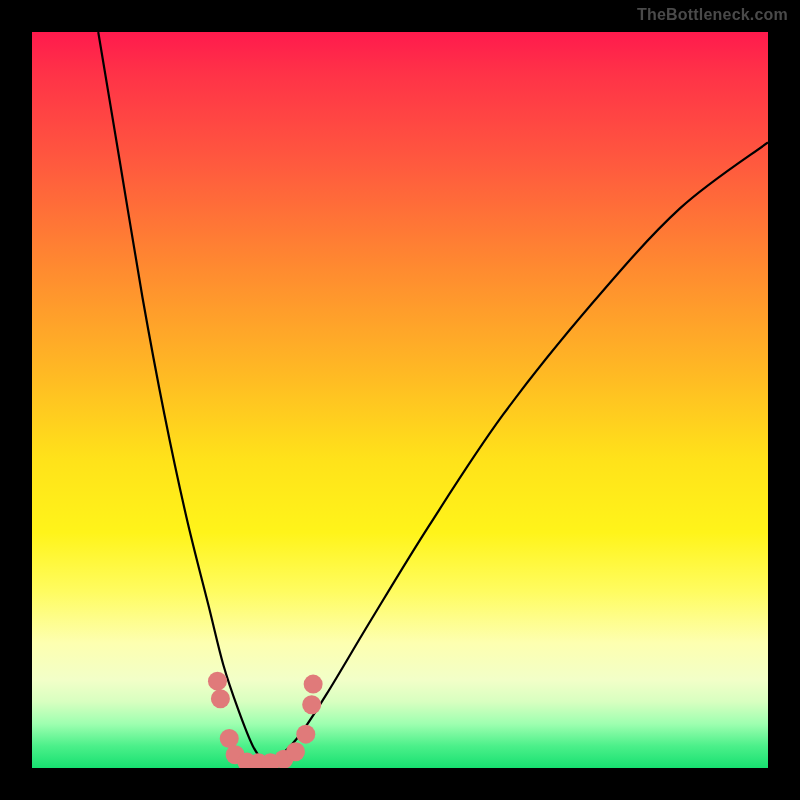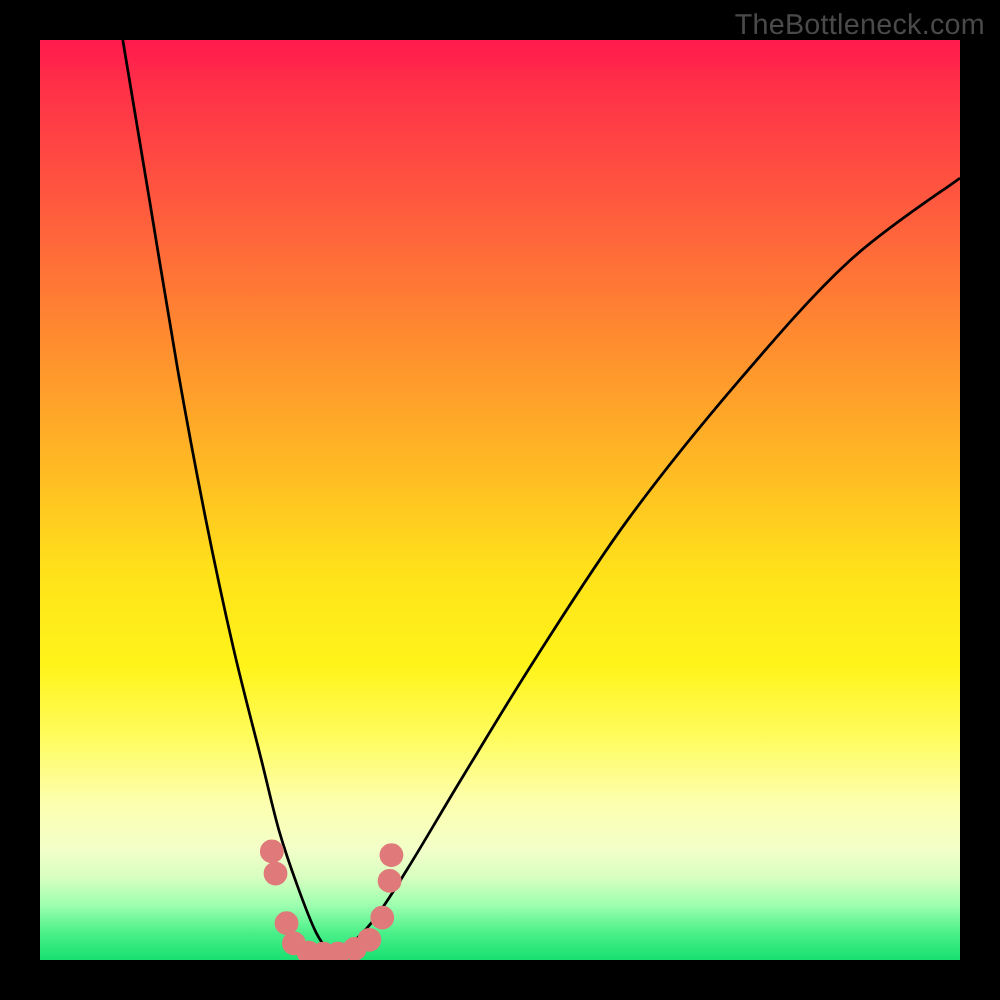--- a/index.html
+++ b/index.html
@@ -35,22 +35,22 @@
       #d8ffc0 91%,
       #9effb0 94%,
       #4cf08a 97%,
       #17e070 100%);
   }
   .watermark {
     position: absolute;
     top: 6px;
     right: 12px;
     color: #4a4a4a;
-    font-size: 23px;
-    font-weight: 400;
+    font-size: 16px;
+    font-weight: 700;
     letter-spacing: 0.2px;
   }
   svg.curves {
     position: absolute;
     inset: 0;
   }
 </style>
 </head>
 <body>
 

